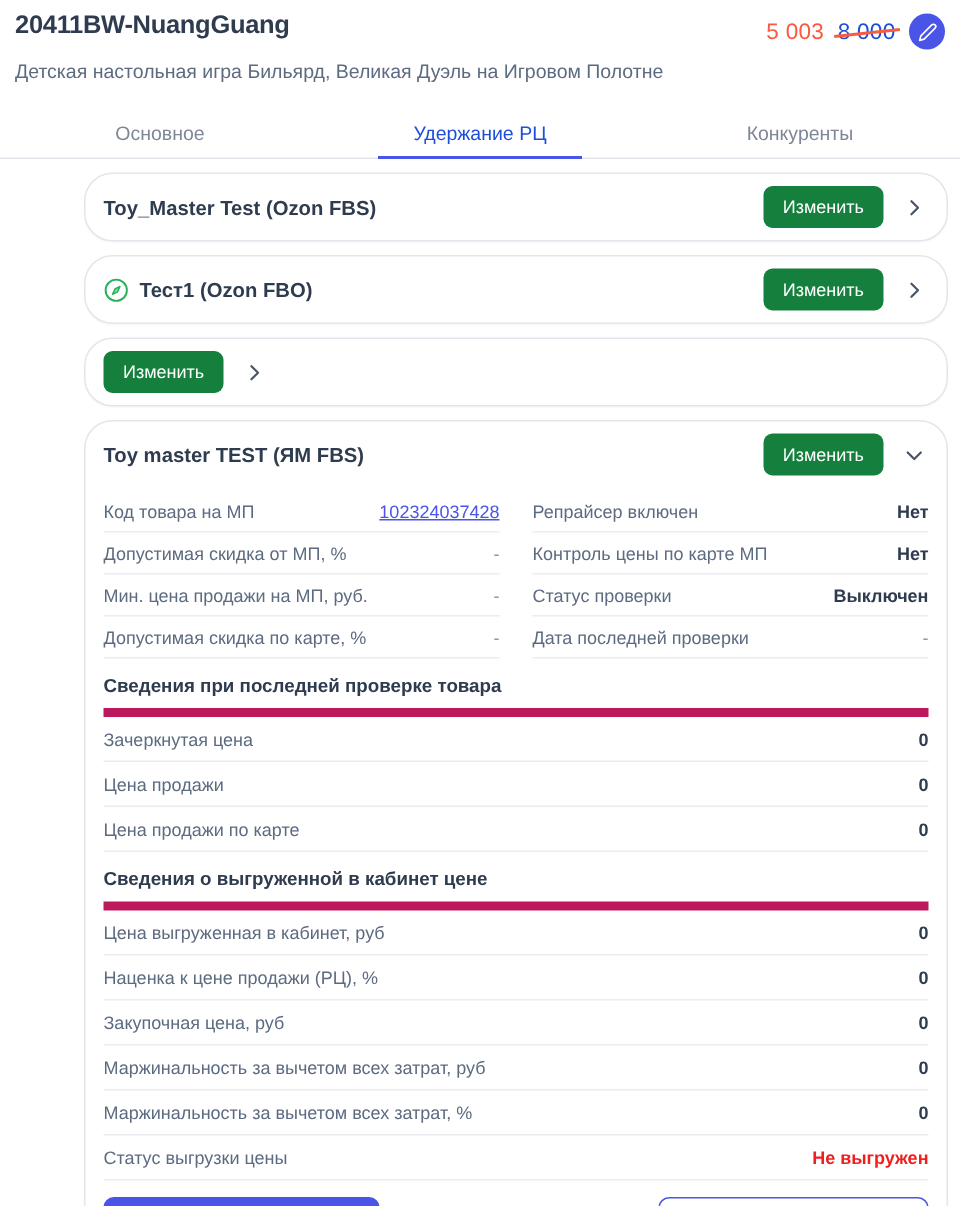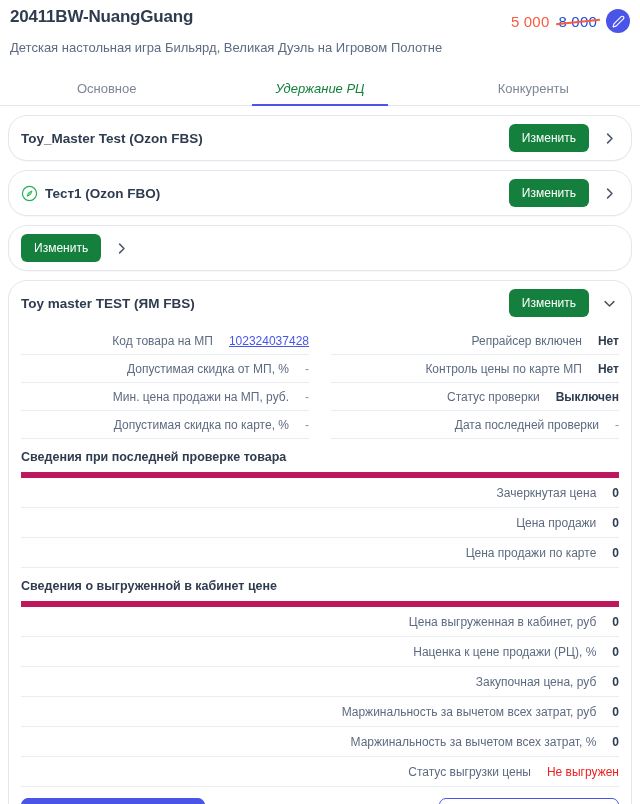--- a/index.html
+++ b/index.html
@@ -68,37 +68,38 @@
   }
   .tab {
     flex: 1 1 0;
     text-align: center;
     font-size: 13px;
     color: #7d8796;
     cursor: pointer;
     position: relative;
     line-height: 32px;
   }
-  .tab.active { color: #15803d; font-style: italic; }
+  .tab.active { color: #1d4ed8; }
   .tab.active::after {
     content: "";
     position: absolute;
     left: 18%; right: 18%;
     bottom: -1px;
     height: 2px;
     background: #4a55e8;
   }
 
   
   .cards { padding: 9px 8px 0 8px; display: flex; flex-direction: column; gap: 9px; }
   .card {
     border: 1px solid #e3e6ec;
     border-radius: 19px;
     background: #ffffff;
     box-shadow: 0 1px 1px rgba(40,50,70,0.03);
+    margin-left: 48px;
   }
   .card-head {
     height: 44px;
     display: flex;
     align-items: center;
     padding: 0 10px 0 12px;
     gap: 8px;
   }
   .card-name {
     font-size: 13.5px;
@@ -130,38 +131,38 @@
   
   .card-body { padding: 0 12px 10px 12px; }
   .two-col {
     display: flex;
     gap: 22px;
     padding-top: 2px;
   }
   .col { flex: 1 1 0; }
   .kv {
     display: flex;
-    justify-content: flex-end;
+    justify-content: space-between;
     align-items: baseline;
-    gap: 16px;
+    gap: 4px;
     font-size: 12px;
     padding: 7px 0 6px 0;
     border-bottom: 1px solid #e9ecf1;
   }
   .kv:last-child { border-bottom: 1px solid #e9ecf1; }
   .kv .k { color: #5d6b80; }
   .kv .v { color: #2f3c4f; font-weight: bold; white-space: nowrap; }
   .kv .v.muted { font-weight: normal; color: #8a93a3; }
   .kv .v.link {
     color: #4a55e8;
     text-decoration: underline;
     font-weight: normal;
     cursor: pointer;
   }
-  .kv .v.danger { color: #ef2020; font-weight: normal; }
+  .kv .v.danger { color: #ef2020; font-weight: bold; }
 
   .section-title {
     font-size: 12.5px;
     font-weight: bold;
     color: #2f3c4f;
     padding: 11px 0 8px 0;
     border-bottom: 6px solid #be185d;
   }
   .full-rows .kv { padding: 8px 0 7px 0; }
 
@@ -202,21 +203,21 @@
 </style>
 </head>
 <body>
 
 <div class="page">
 
   <div class="header">
     <div class="title-row">
       <div class="page-title">20411BW-NuangGuang</div>
       <div class="price-block">
-        <span class="price-new">5 000</span>
+        <span class="price-new">5 003</span>
         <span class="price-old">8 000</span>
         <span class="edit-circle">
           <span>
             <svg width="13" height="13" viewBox="0 0 24 24" fill="none" stroke="#ffffff" stroke-width="2" stroke-linecap="round" stroke-linejoin="round">
               <path d="M17 3a2.8 2.8 0 0 1 4 4L7.5 20.5 2 22l1.5-5.5L17 3z"></path>
             </svg>
           </span>
         </span>
       </div>
     </div>

